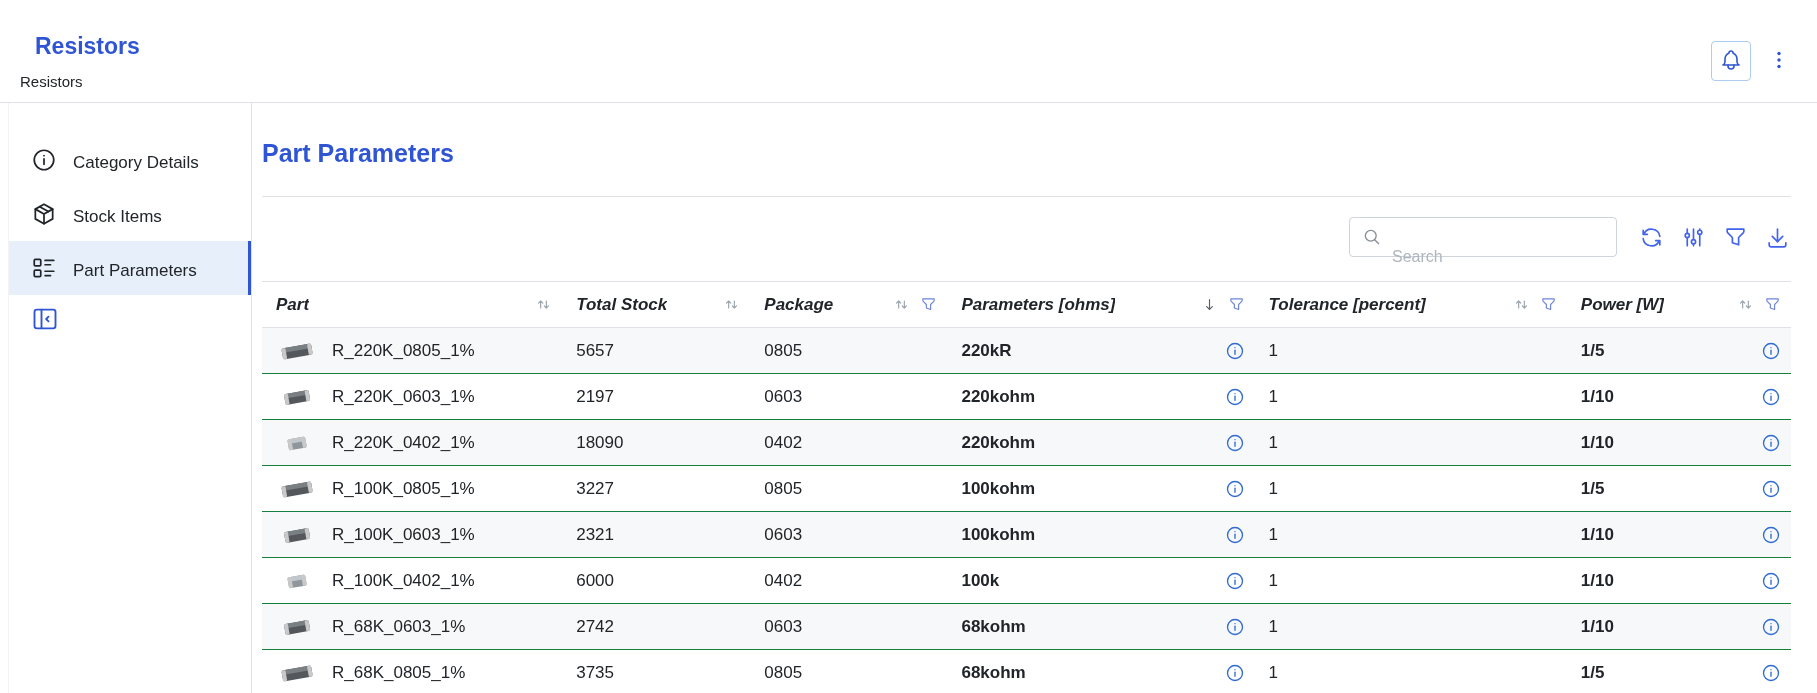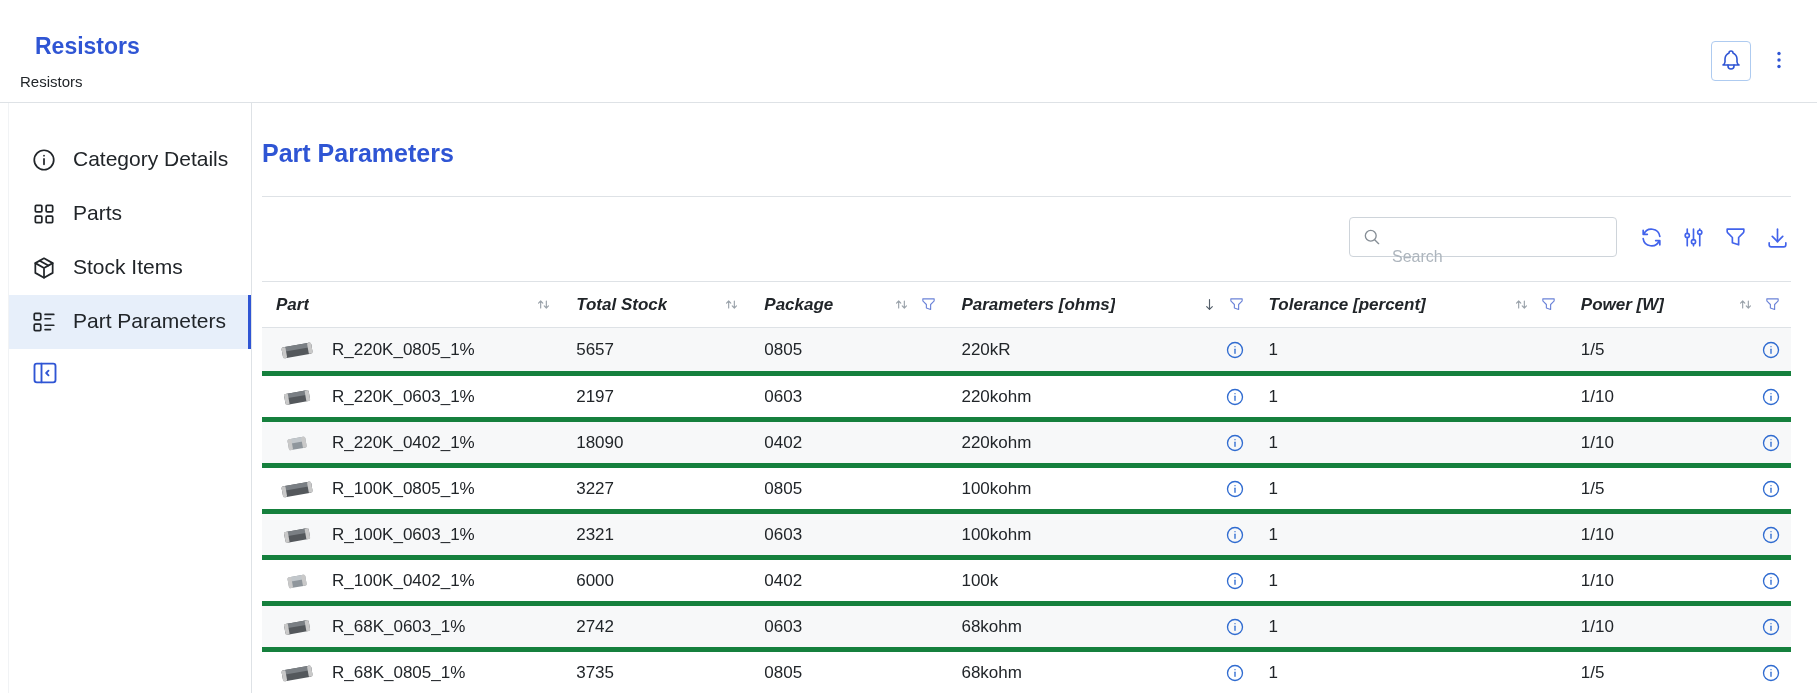--- a/index.html
+++ b/index.html
@@ -34,22 +34,22 @@
 
   
   .body-row { display: flex; height: 590px; margin-left: 8px; border-left: 1px solid #f1f3f5; }
 
   
   .sidebar {
     width: 243px; flex-shrink: 0; box-sizing: border-box;
     border-right: 1px solid #dee2e6; padding-top: 30px;
   }
   .side-item {
-    display: flex; align-items: flex-start; gap: 16px;
-    padding: 14px 10px 14px 22px; font-size: 21px; cursor: pointer;
+    display: flex; align-items: flex-end; gap: 16px;
+    padding: 14px 10px 14px 22px; font-size: 17px; cursor: pointer;
   }
   .side-item.selected { background: #e7effa; box-shadow: inset -3px 0 0 0 #2f55d4; }
   .side-icon { width: 26px; height: 26px; color: #212529; flex-shrink: 0; display: flex; }
   .side-icon svg { width: 26px; height: 26px; }
   .collapse-btn {
     margin: 10px 0 0 22px; border: none; background: none; padding: 0;
     width: 30px; height: 30px; color: #2f55d4; cursor: pointer; display: flex;
   }
   .collapse-btn svg { width: 28px; height: 28px; }
 
@@ -87,28 +87,28 @@
   .th-label { overflow: hidden; white-space: nowrap; }
   .th-icons { margin-left: auto; display: flex; align-items: center; gap: 10px; padding-left: 8px; }
   .sort-icon { color: #99a1a9; display: flex; cursor: pointer; }
   .sort-icon svg { width: 17px; height: 17px; }
   .sort-icon.active { color: #55606b; }
   .funnel { color: #6b83d8; display: flex; cursor: pointer; }
   .funnel svg { width: 17px; height: 17px; }
 
   .param-table td {
     height: 46px; padding: 0 10px 0 14px; box-sizing: border-box;
-    font-size: 17px; border-bottom: 5px solid #15803d;
+    font-size: 17px; border-bottom: 1px solid #15803d;
     overflow: hidden; white-space: nowrap;
   }
   .param-table tbody tr { cursor: pointer; }
   .param-table tbody tr:nth-child(odd) { background: #f7f8f9; }
   .part-cell { display: flex; align-items: center; gap: 14px; }
   .thumb { width: 42px; flex-shrink: 0; display: flex; justify-content: center; align-items: center; }
-  .cell-split { display: flex; align-items: center; justify-content: space-between; }
+  .cell-split { display: flex; align-items: center; justify-content: space-between; font-weight: bold; }
   .info-icon { color: #2f6bd0; display: flex; cursor: pointer; flex-shrink: 0; }
   .info-icon svg { width: 20px; height: 20px; }
 </style>
 </head>
 <body>
 
 <div class="app">
 
   <header class="page-header">
     <div class="header-left">
@@ -138,31 +138,20 @@
       <div id="sidebar-items">
           <div class="side-item">
             <span class="side-icon">
               <svg viewBox="0 0 24 24" fill="none" stroke="currentColor" stroke-width="1.6" stroke-linecap="round" stroke-linejoin="round">
                 <circle cx="12" cy="12" r="9"></circle>
                 <path d="M12 8h.01"></path>
                 <path d="M12 11v5"></path>
               </svg>
             </span>
             <span class="side-label">Category Details</span>
-          </div>
-          <div class="side-item">
-            <span class="side-icon">
-              <svg viewBox="0 0 24 24" fill="none" stroke="currentColor" stroke-width="1.6" stroke-linecap="round" stroke-linejoin="round">
-                <rect x="4" y="4" width="6" height="6" rx="1"></rect>
-                <rect x="14" y="4" width="6" height="6" rx="1"></rect>
-                <rect x="4" y="14" width="6" height="6" rx="1"></rect>
-                <rect x="14" y="14" width="6" height="6" rx="1"></rect>
-              </svg>
-            </span>
-            <span class="side-label">Parts</span>
           </div>
           <div class="side-item">
             <span class="side-icon">
               <svg viewBox="0 0 24 24" fill="none" stroke="currentColor" stroke-width="1.6" stroke-linecap="round" stroke-linejoin="round">
                 <path d="M12 3l8 4.5v9L12 21l-8-4.5v-9L12 3z"></path>
                 <path d="M12 12l8-4.5M12 12v9M12 12L4 7.5"></path>
                 <path d="M8 5.2l8 4.6"></path>
               </svg>
             </span>
             <span class="side-label">Stock Items</span>

